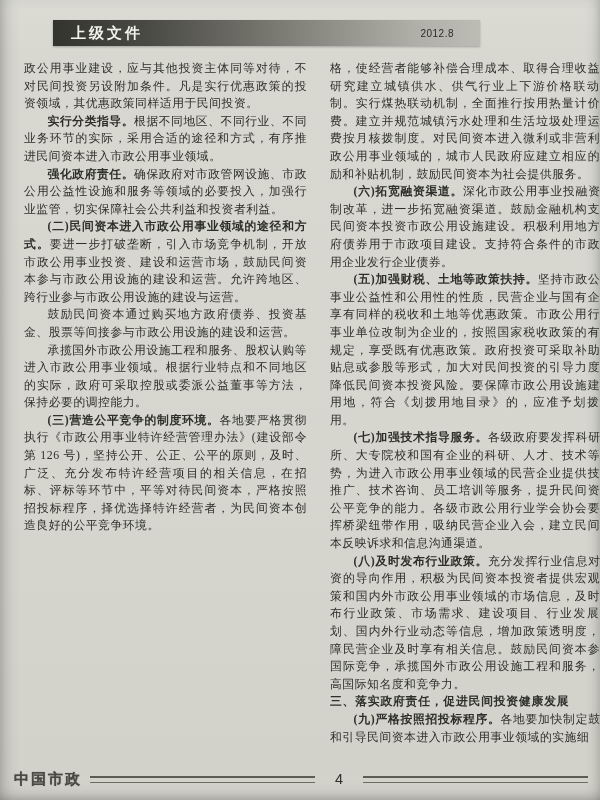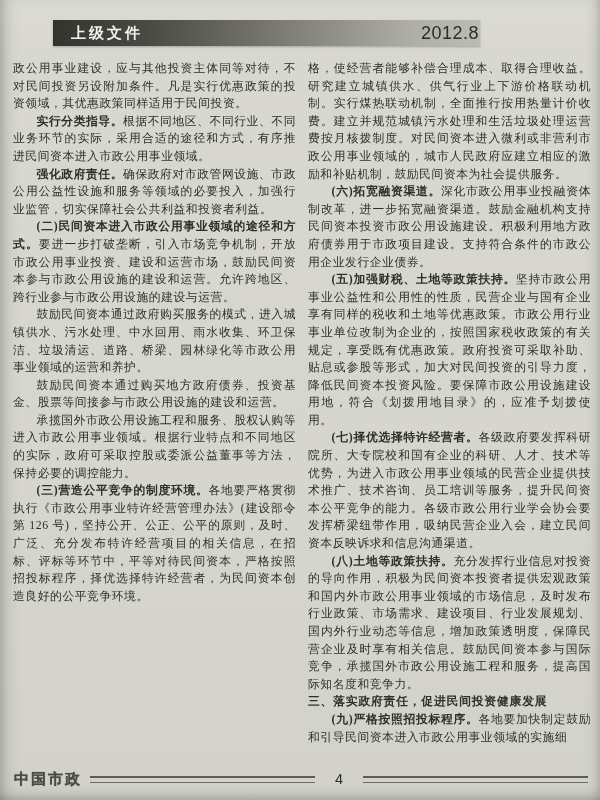--- a/index.html
+++ b/index.html
@@ -22,31 +22,31 @@
     background:linear-gradient(90deg,#34342f 0%,#4a4a44 22%,#6e6e67 45%,#94948d 68%,#b0b0a9 85%,#bcbcb4 100%);
     display:flex;align-items:center;justify-content:space-between;
     box-shadow:0 1px 2px rgba(0,0,0,.25);
   }
   .header-title{
     color:#f2f2ee;font-weight:bold;font-size:15px;letter-spacing:3px;
     padding-left:18px;
     font-family:"Liberation Sans","DejaVu Sans",sans-serif;
   }
   .header-issue{
-    color:#2c2c28;font-size:18px;letter-spacing:.5px;padding-right:1px;
+    color:#2c2c28;font-size:10px;letter-spacing:.5px;padding-right:26px;
     font-family:"Liberation Sans","DejaVu Sans",sans-serif;
   }
   .content{
     position:absolute;left:13px;top:60px;width:578px;height:706px;
     display:flex;gap:12px;
   }
   .col{
     width:283px;flex:0 0 283px;
     font-size:11.8px;line-height:17.6px;letter-spacing:.55px;
-    color:#2e2e2a;text-align:justify;
+    color:#2e2e2a;text-align:justify;margin-left:11px;
   }
   .para{margin:0;}
   .para.indent{text-indent:2em;}
   .lead{font-weight:bold;}
   .para.heading{
     text-align:left;font-weight:bold;text-indent:0;
     letter-spacing:.8px;
   }
   .footer{
     position:absolute;left:14px;right:12px;bottom:13px;height:16px;
@@ -76,31 +76,30 @@
     <span class="header-title">上级文件</span>
     <span class="header-issue">2012.8</span>
   </div>
 
   <div class="content">
     <div class="col" id="col-left">
         <p class="para">政公用事业建设，应与其他投资主体同等对待，不对民间投资另设附加条件。凡是实行优惠政策的投资领域，其优惠政策同样适用于民间投资。</p>
         <p class="para indent"><span class="lead">实行分类指导。</span>根据不同地区、不同行业、不同业务环节的实际，采用合适的途径和方式，有序推进民间资本进入市政公用事业领域。</p>
         <p class="para indent"><span class="lead">强化政府责任。</span>确保政府对市政管网设施、市政公用公益性设施和服务等领域的必要投入，加强行业监管，切实保障社会公共利益和投资者利益。</p>
         <p class="para indent"><span class="lead">(二)民间资本进入市政公用事业领域的途径和方式。</span>要进一步打破垄断，引入市场竞争机制，开放市政公用事业投资、建设和运营市场，鼓励民间资本参与市政公用设施的建设和运营。允许跨地区、跨行业参与市政公用设施的建设与运营。</p>
-        <p class="para indent">鼓励民间资本通过政府购买服务的模式，进入城镇供水、污水处理、中水回用、雨水收集、环卫保洁、垃圾清运、道路、桥梁、园林绿化等市政公用事业领域的运营和养护。</p>
         <p class="para indent">鼓励民间资本通过购买地方政府债券、投资基金、股票等间接参与市政公用设施的建设和运营。</p>
         <p class="para indent">承揽国外市政公用设施工程和服务、股权认购等进入市政公用事业领域。根据行业特点和不同地区的实际，政府可采取控股或委派公益董事等方法，保持必要的调控能力。</p>
         <p class="para indent"><span class="lead">(三)营造公平竞争的制度环境。</span>各地要严格贯彻执行《市政公用事业特许经营管理办法》(建设部令第 126 号)，坚持公开、公正、公平的原则，及时、广泛、充分发布特许经营项目的相关信息，在招标、评标等环节中，平等对待民间资本，严格按照招投标程序，择优选择特许经营者，为民间资本创造良好的公平竞争环境。</p>
       </div>
     <div class="col" id="col-right">
         <p class="para">格，使经营者能够补偿合理成本、取得合理收益。研究建立城镇供水、供气行业上下游价格联动机制。实行煤热联动机制，全面推行按用热量计价收费。建立并规范城镇污水处理和生活垃圾处理运营费按月核拨制度。对民间资本进入微利或非营利市政公用事业领域的，城市人民政府应建立相应的激励和补贴机制，鼓励民间资本为社会提供服务。</p>
         <p class="para indent"><span class="lead">(六)拓宽融资渠道。</span>深化市政公用事业投融资体制改革，进一步拓宽融资渠道。鼓励金融机构支持民间资本投资市政公用设施建设。积极利用地方政府债券用于市政项目建设。支持符合条件的市政公用企业发行企业债券。</p>
         <p class="para indent"><span class="lead">(五)加强财税、土地等政策扶持。</span>坚持市政公用事业公益性和公用性的性质，民营企业与国有企业享有同样的税收和土地等优惠政策。市政公用行业事业单位改制为企业的，按照国家税收政策的有关规定，享受既有优惠政策。政府投资可采取补助、贴息或参股等形式，加大对民间投资的引导力度，降低民间资本投资风险。要保障市政公用设施建设用地，符合《划拨用地目录》的，应准予划拨使用。</p>
-        <p class="para indent"><span class="lead">(七)择优选择特许经营者。</span>各级政府要发挥科研院所、大专院校和国有企业的科研、人才、技术等优势，为进入市政公用事业领域的民营企业提供技术推广、技术咨询、员工培训等服务，提升民间资本公平竞争的能力。各级市政公用行业学会协会要发挥桥梁纽带作用，吸纳民营企业入会，建立民间资本反映诉求和信息沟通渠道。</p>
-        <p class="para indent"><span class="lead">(八)土地等政策扶持。</span>充分发挥行业信息对投资的导向作用，积极为民间资本投资者提供宏观政策和国内外市政公用事业领域的市场信息，及时发布行业政策、市场需求、建设项目、行业发展规划、国内外行业动态等信息，增加政策透明度，保障民营企业及时享有相关信息。鼓励民间资本参与国际竞争，承揽国外市政公用设施工程和服务，提高国际知名度和竞争力。</p>
+        <p class="para indent"><span class="lead">(七)加强技术指导服务。</span>各级政府要发挥科研院所、大专院校和国有企业的科研、人才、技术等优势，为进入市政公用事业领域的民营企业提供技术推广、技术咨询、员工培训等服务，提升民间资本公平竞争的能力。各级市政公用行业学会协会要发挥桥梁纽带作用，吸纳民营企业入会，建立民间资本反映诉求和信息沟通渠道。</p>
+        <p class="para indent"><span class="lead">(八)及时发布行业政策。</span>充分发挥行业信息对投资的导向作用，积极为民间资本投资者提供宏观政策和国内外市政公用事业领域的市场信息，及时发布行业政策、市场需求、建设项目、行业发展规划、国内外行业动态等信息，增加政策透明度，保障民营企业及时享有相关信息。鼓励民间资本参与国际竞争，承揽国外市政公用设施工程和服务，提高国际知名度和竞争力。</p>
         <p class="para heading">三、落实政府责任，促进民间投资健康发展</p>
         <p class="para indent"><span class="lead">(九)严格按照招投标程序。</span>各地要加快制定鼓励和引导民间资本进入市政公用事业领域的实施细</p>
       </div>
   </div>
 
   <div class="footer">
     <span class="magazine-logo">中国市政</span>
     <span class="rule"></span>
     <span class="page-number">4</span>
     <span class="rule"></span>

